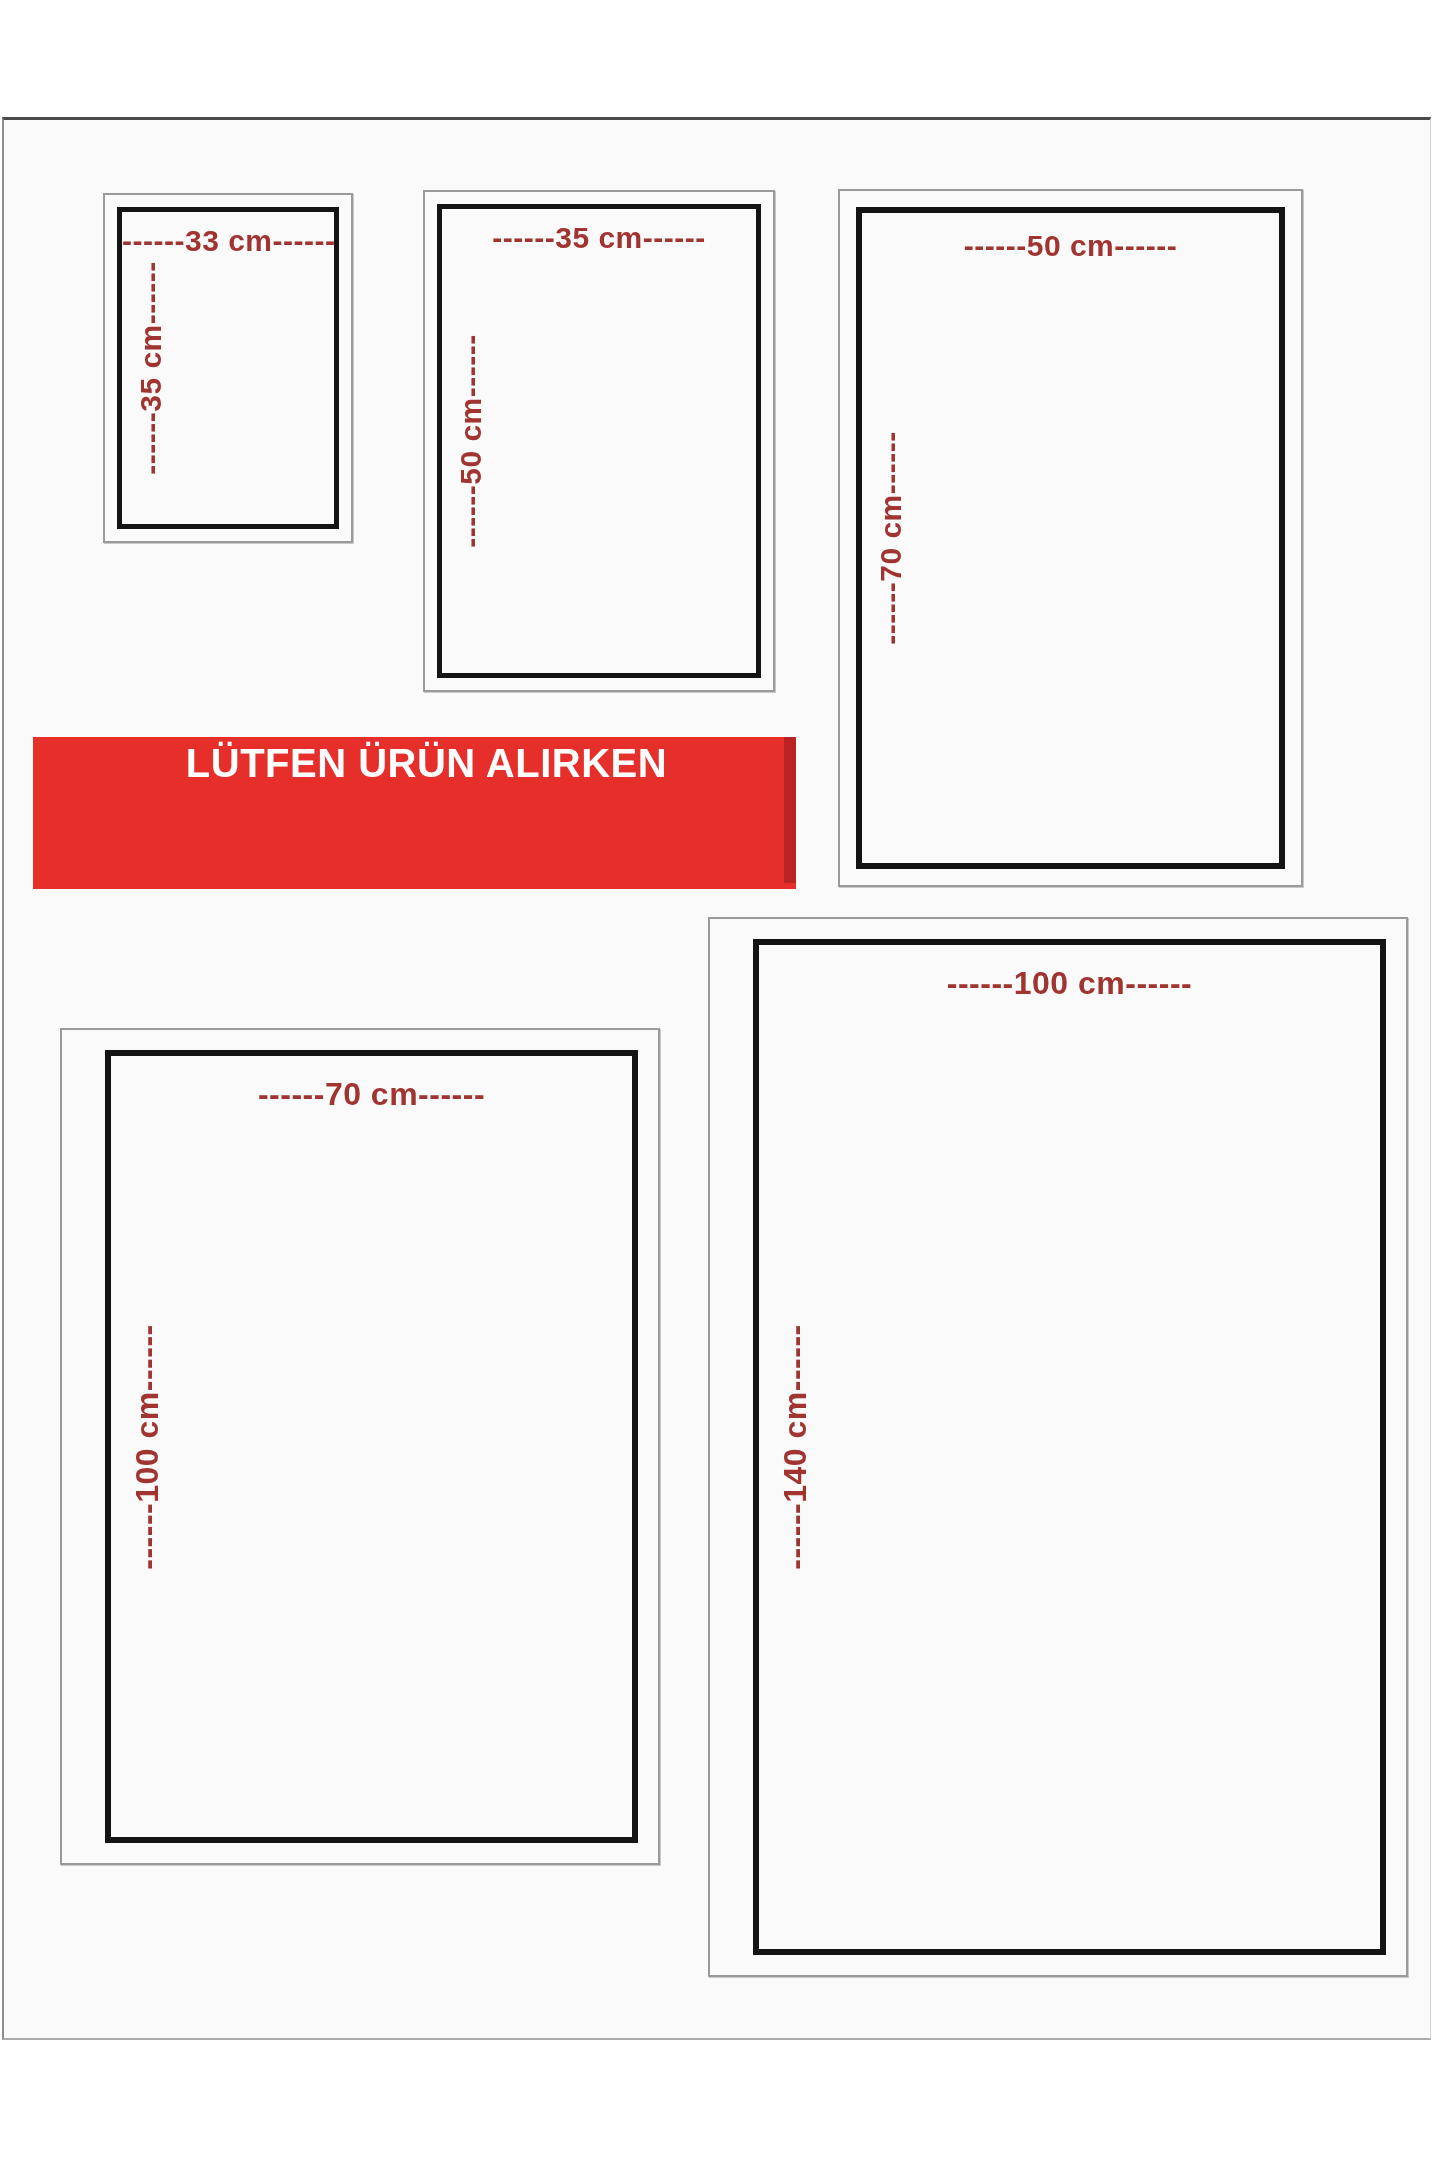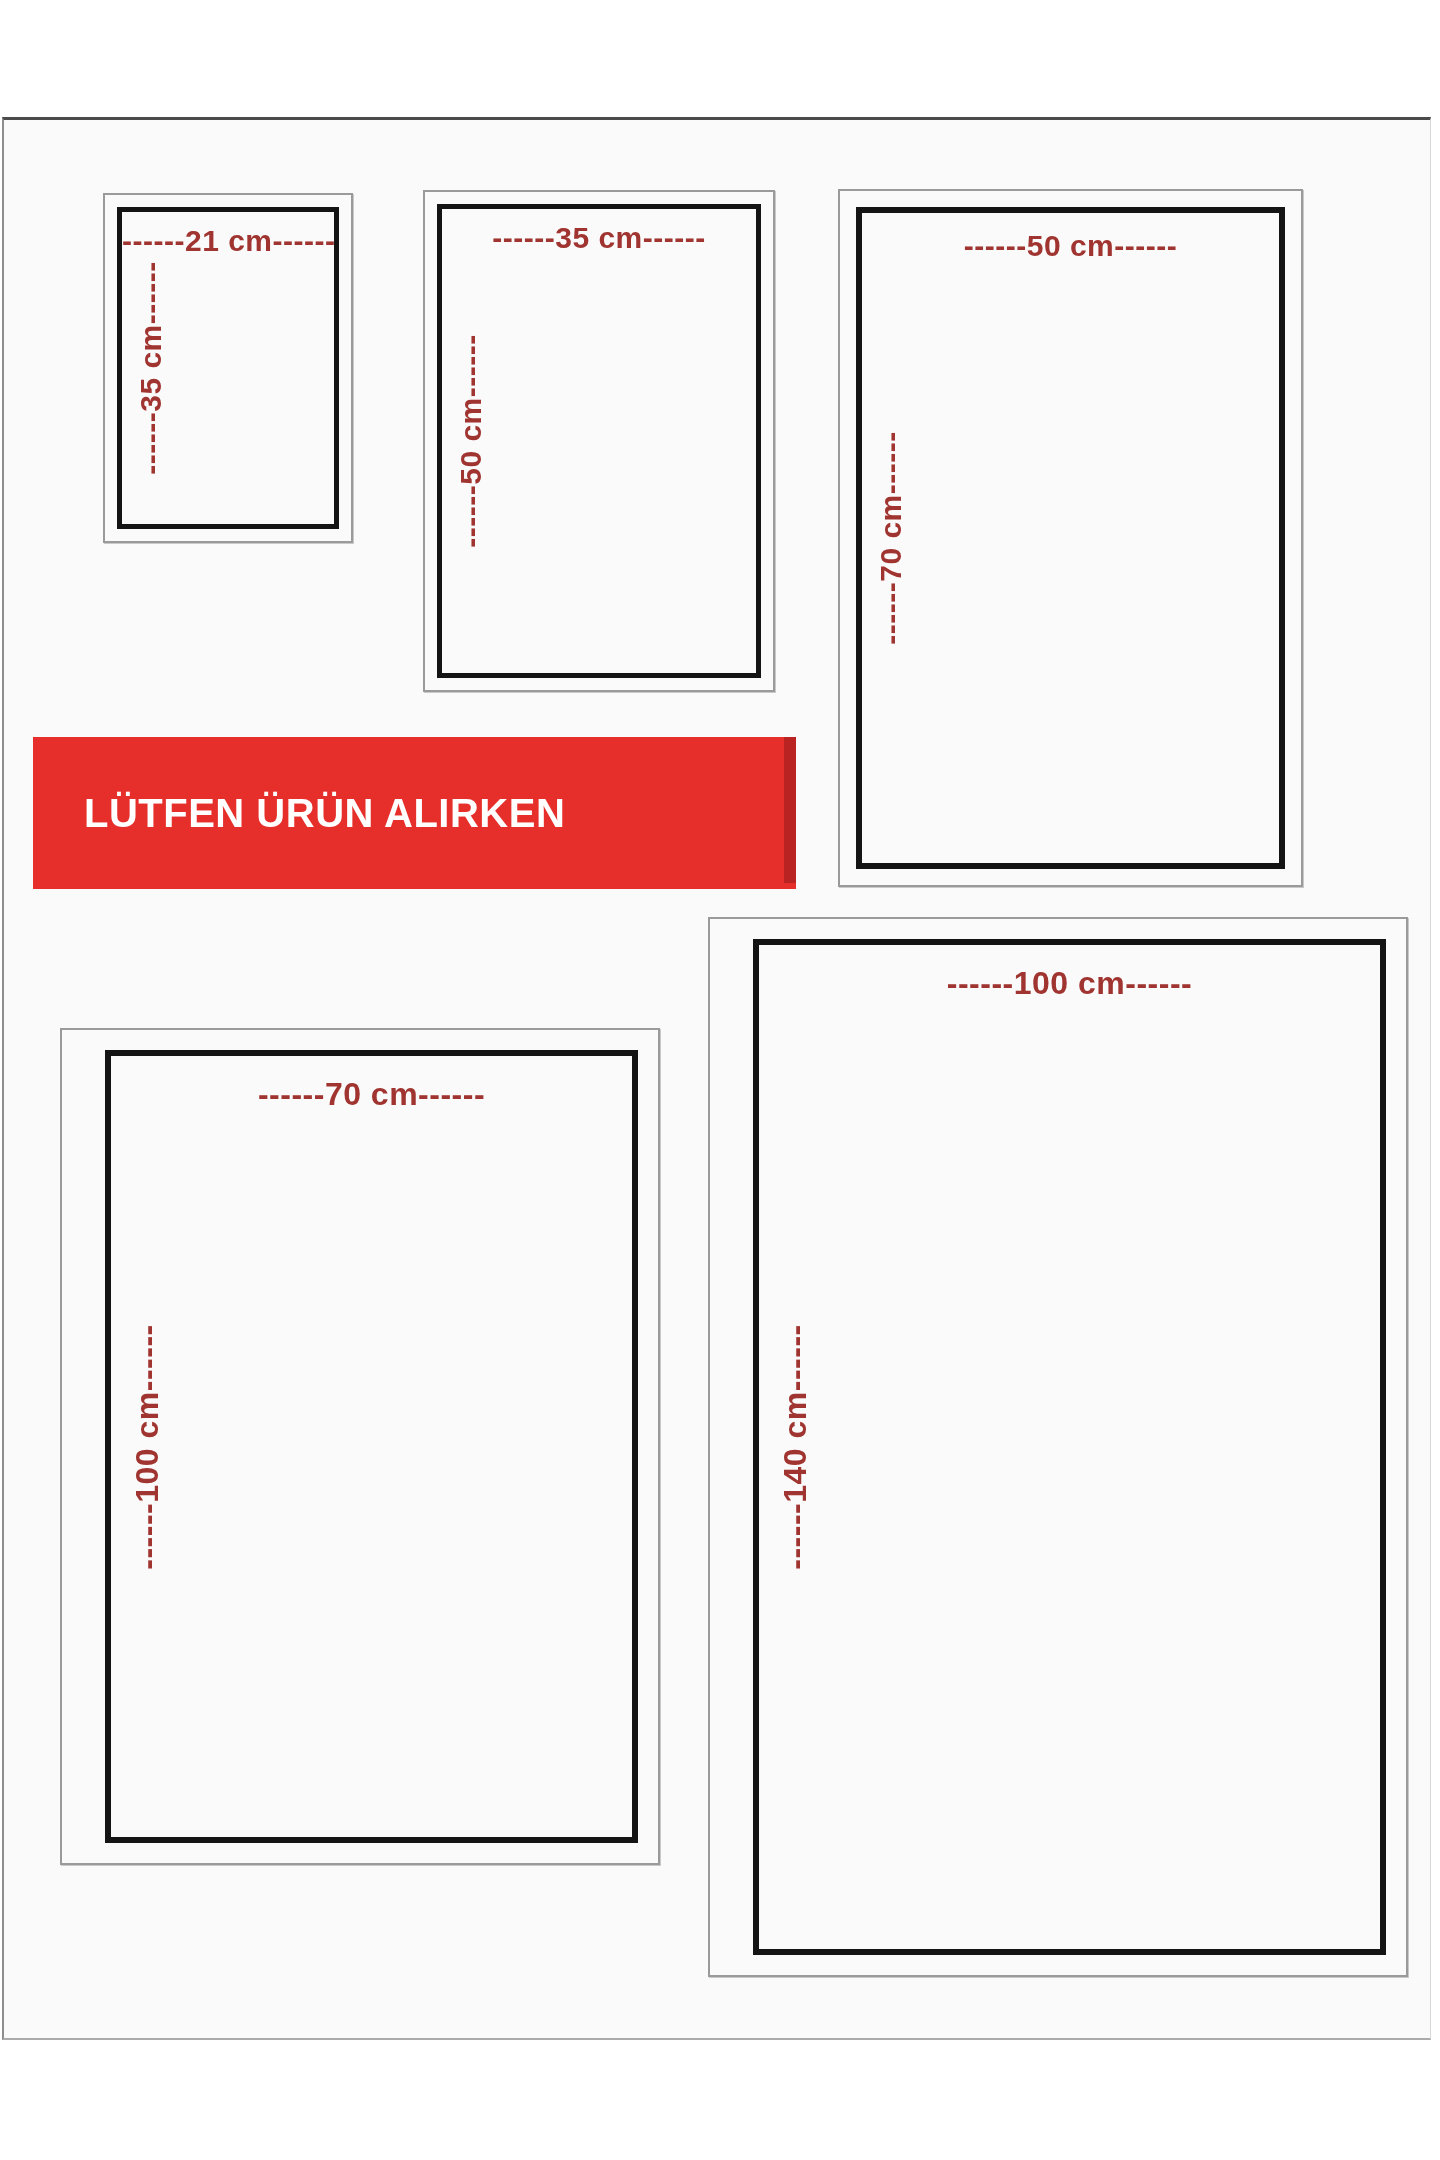--- a/index.html
+++ b/index.html
@@ -64,38 +64,38 @@
   }
   .box4 .w-label,.box5 .w-label{top:20px;font-size:32px;}
   .box4 .h-label,.box5 .h-label{left:18px;font-size:32px;}
   .box3 .w-label{top:16px;}
 
   
   .banner{
     position:absolute;left:33px;top:737px;width:763px;height:152px;
     background:var(--banner-bg);
     color:#ffffff;
-    display:flex;flex-direction:column;justify-content:center;
-    padding-left:51px;
+    display:flex;flex-direction:row;justify-content:center;
+    padding-left:24px;
     font-weight:bold;font-size:40px;line-height:1.32;
     letter-spacing:0.5px;
   }
   .banner::after{
     content:"";position:absolute;right:0;top:0;bottom:6px;width:12px;
     background:var(--banner-edge);
   }
 </style>
 </head>
 <body>
 
 <div class="page"></div>
 
 <div class="size-box box1">
   <div class="frame">
-    <div class="w-label">------21 cm------</div>
+    <div class="w-label">------33 cm------</div>
     <div class="h-label">------35 cm------</div>
   </div>
 </div>
 
 <div class="size-box box2">
   <div class="frame">
     <div class="w-label">------35 cm------</div>
     <div class="h-label">------50 cm------</div>
   </div>
 </div>

